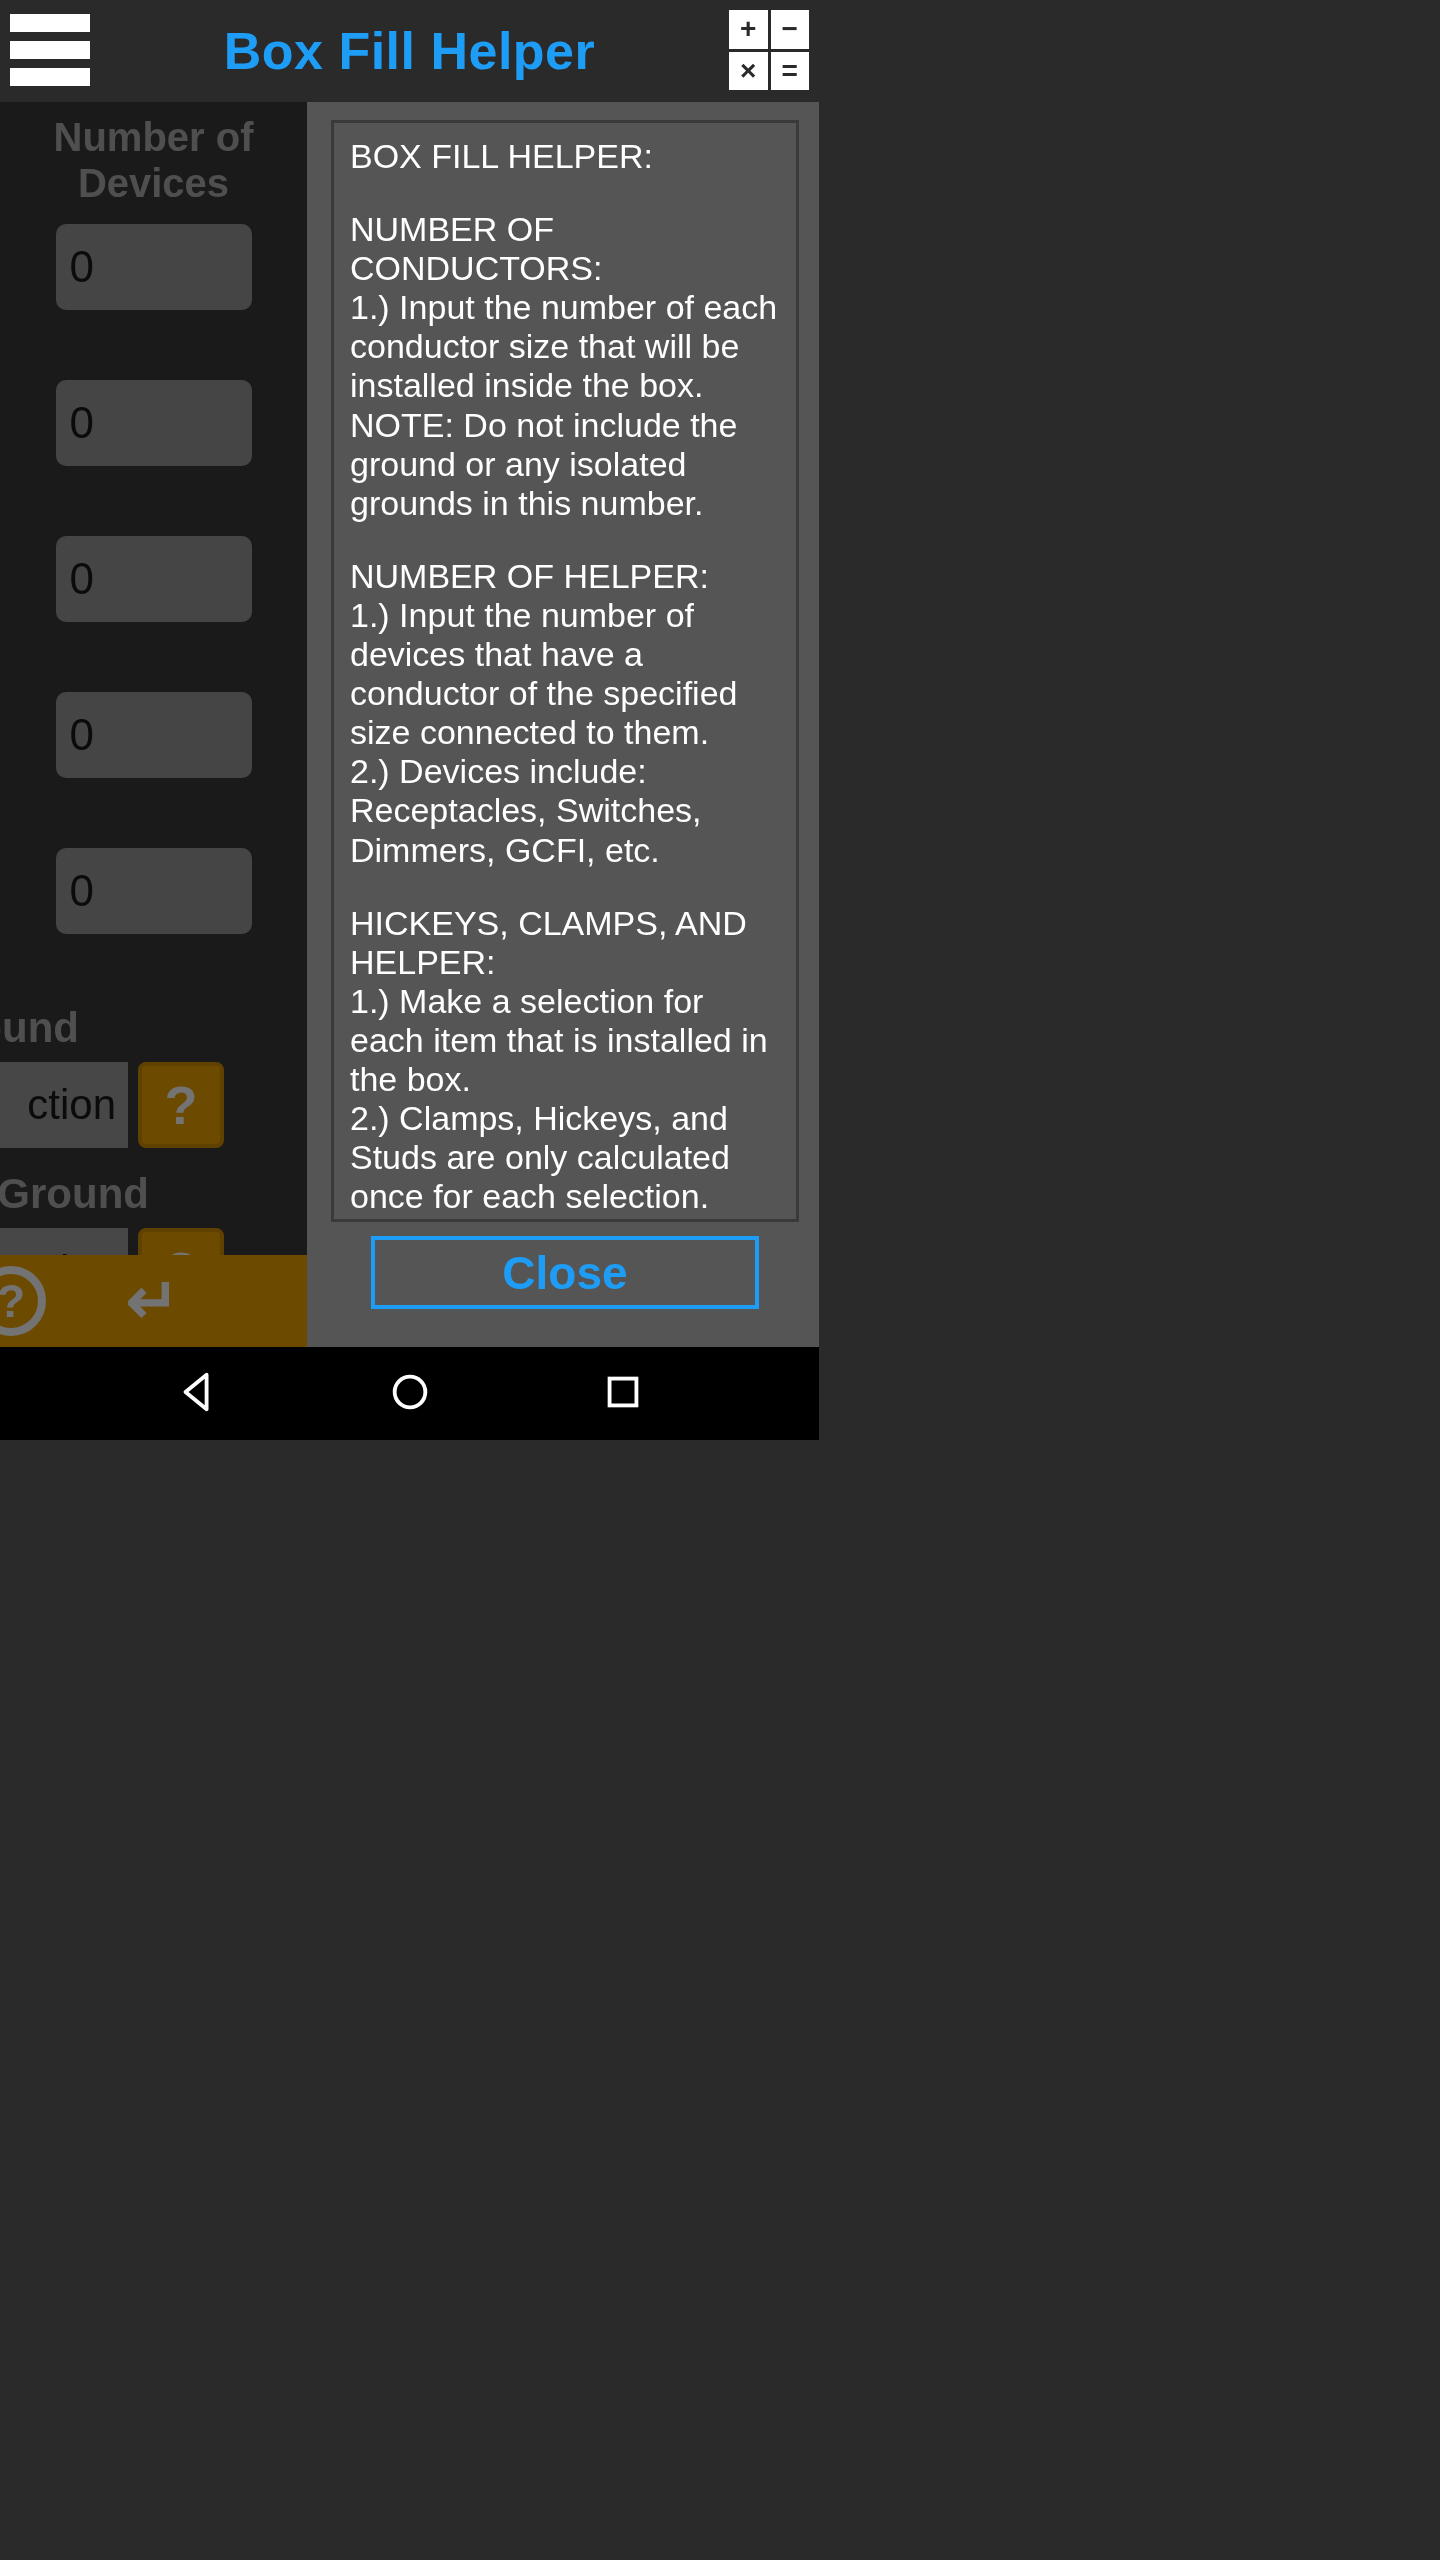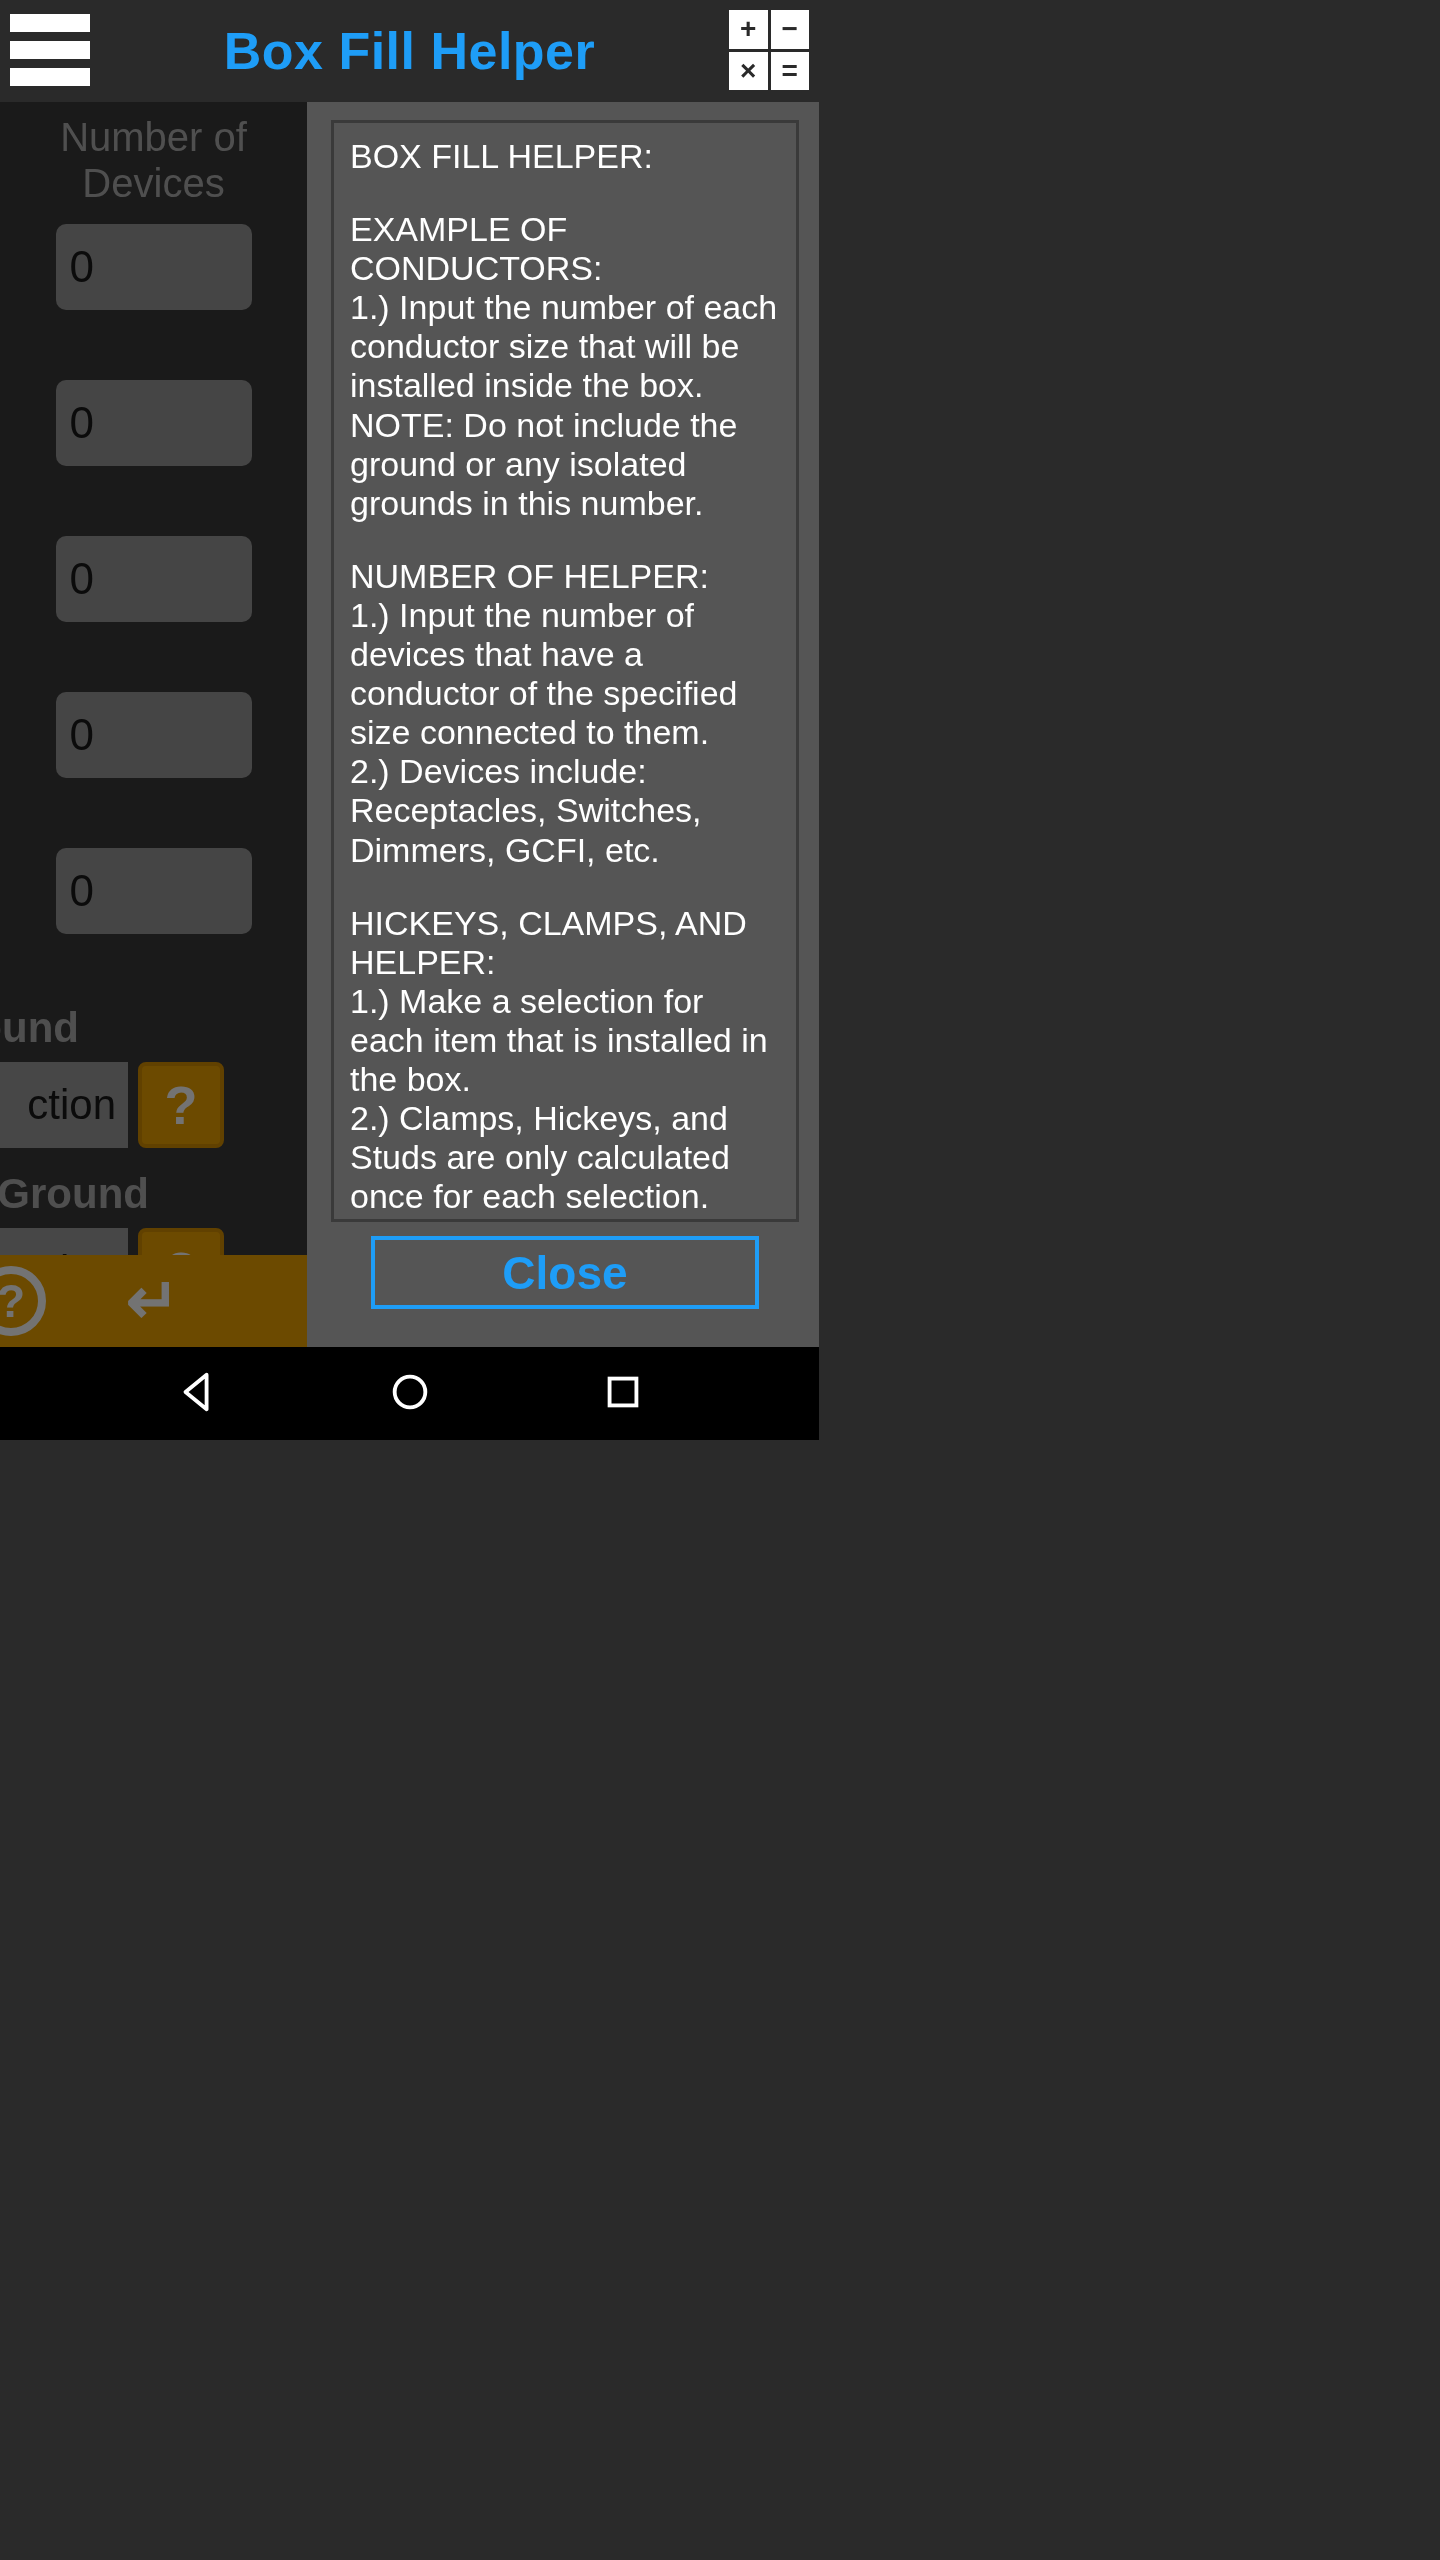--- a/index.html
+++ b/index.html
@@ -67,21 +67,21 @@
   }
   .dim-overlay {
     position: absolute;
     inset: 0;
     background: rgba(0,0,0,0.55);
     pointer-events: none;
   }
   .sidebar-heading {
     color: #b0b0b0;
     font-size: 40px;
-    font-weight: 400;
+    font-weight: 700;
     text-align: center;
     line-height: 1.15;
     padding: 0 20px 18px;
   }
   .num-input {
     margin: 0 auto 70px auto;
     width: 196px;
     height: 86px;
     background: #999999;
     border-radius: 10px;
@@ -255,21 +255,21 @@
   <div class="q-circle">?</div>
   <div class="enter-arrow">↵</div>
   <div class="dim-overlay"></div>
 </div>
 
 <div class="help-panel">
   <div class="help-text-box">
     <p class="blk">BOX FILL HELPER:</p>
 
     <div class="blk">
-      <p>EXAMPLE OF CONDUCTORS:</p>
+      <p>NUMBER OF CONDUCTORS:</p>
       <p style="white-space:pre-line">1.) Input the number of each conductor size that will be installed inside the box.
 NOTE: Do not include the ground or any isolated grounds in this number.</p>
     </div>
 
     <div class="blk">
       <p>NUMBER OF HELPER:</p>
       <p style="white-space:pre-line">1.) Input the number of devices that have a conductor of the specified size connected to them.
 2.) Devices include: Receptacles, Switches, Dimmers, GCFI, etc.</p>
     </div>
 

